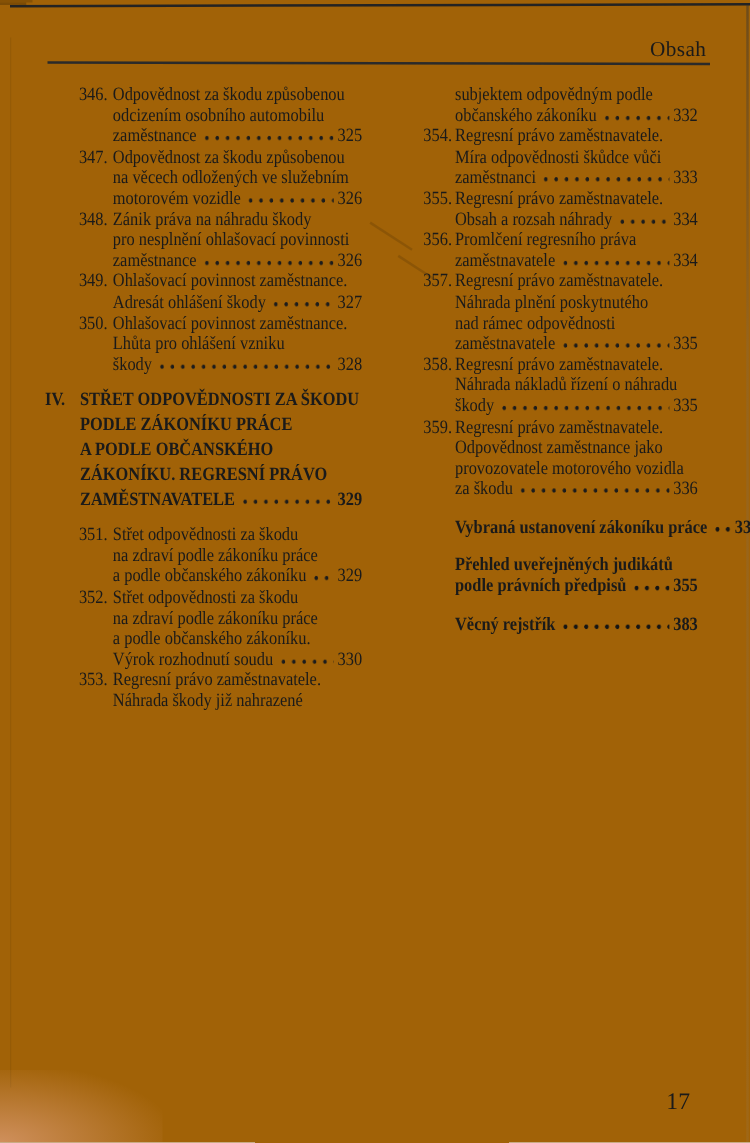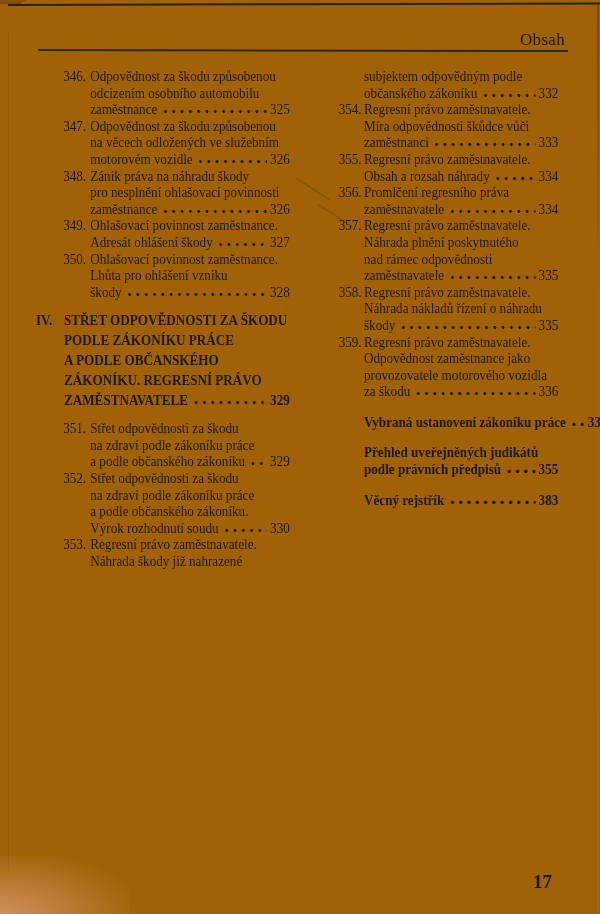--- a/index.html
+++ b/index.html
@@ -37,21 +37,21 @@
   .ltext{white-space:nowrap;}
   .dots{flex:1 1 auto;min-width:14px;height:5px;margin:0 2px 0 7px;
     background-image:radial-gradient(circle at 2px 2.4px,#1c1c1c 1.35px,rgba(0,0,0,0) 1.95px);
     background-size:9.5px 5px;background-repeat:repeat-x;}
   .pagenum{padding-left:2px;}
   .section{font-weight:bold;line-height:19.8px;margin:11px 0 10px;padding-left:32px;}
   .section .num{left:0;}
   .bold-entry{font-weight:bold;margin-top:14px;padding-left:0;}
   .bold-entry .dots{background-image:radial-gradient(circle at 2px 2.4px,#151515 1.55px,rgba(0,0,0,0) 2.1px);}
   
-  .page-number{position:absolute;top:871px;right:48px;font-size:19px;font-weight:bold;}
+  .page-number{position:absolute;top:871px;right:48px;font-size:19px;font-weight:normal;}
 </style>
 </head>
 <body>
 
 <div class="page">
 
   <div class="scan-top-line"></div>
   <div class="scan-edge-right"></div>
   <div class="scan-edge-left"></div>
   <div class="smudge-bl"></div>

